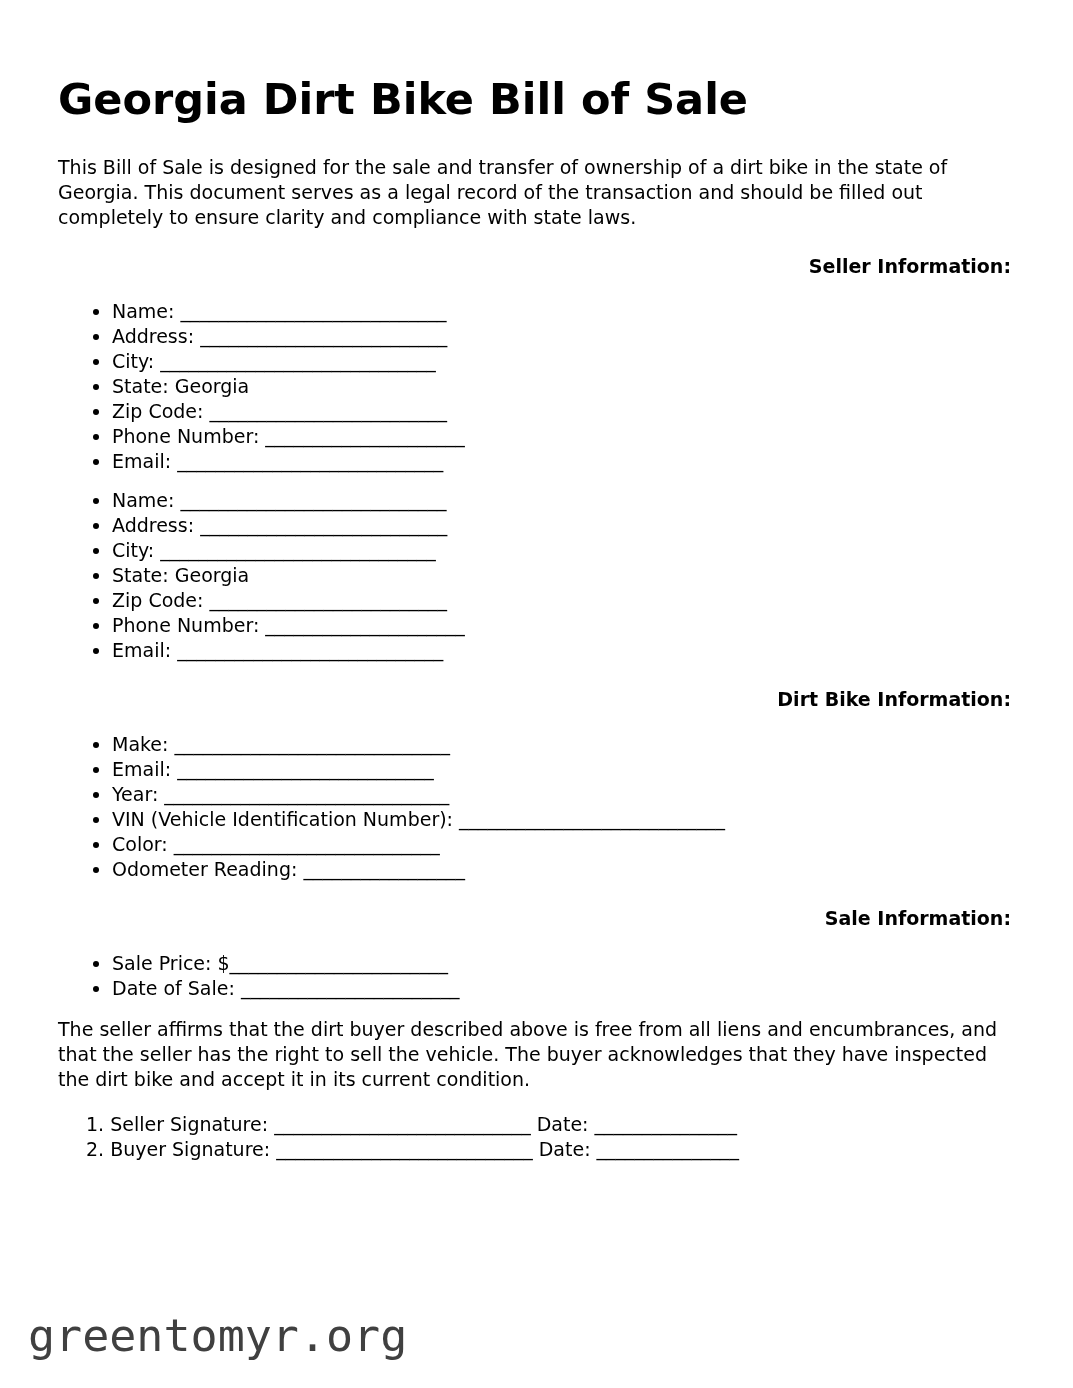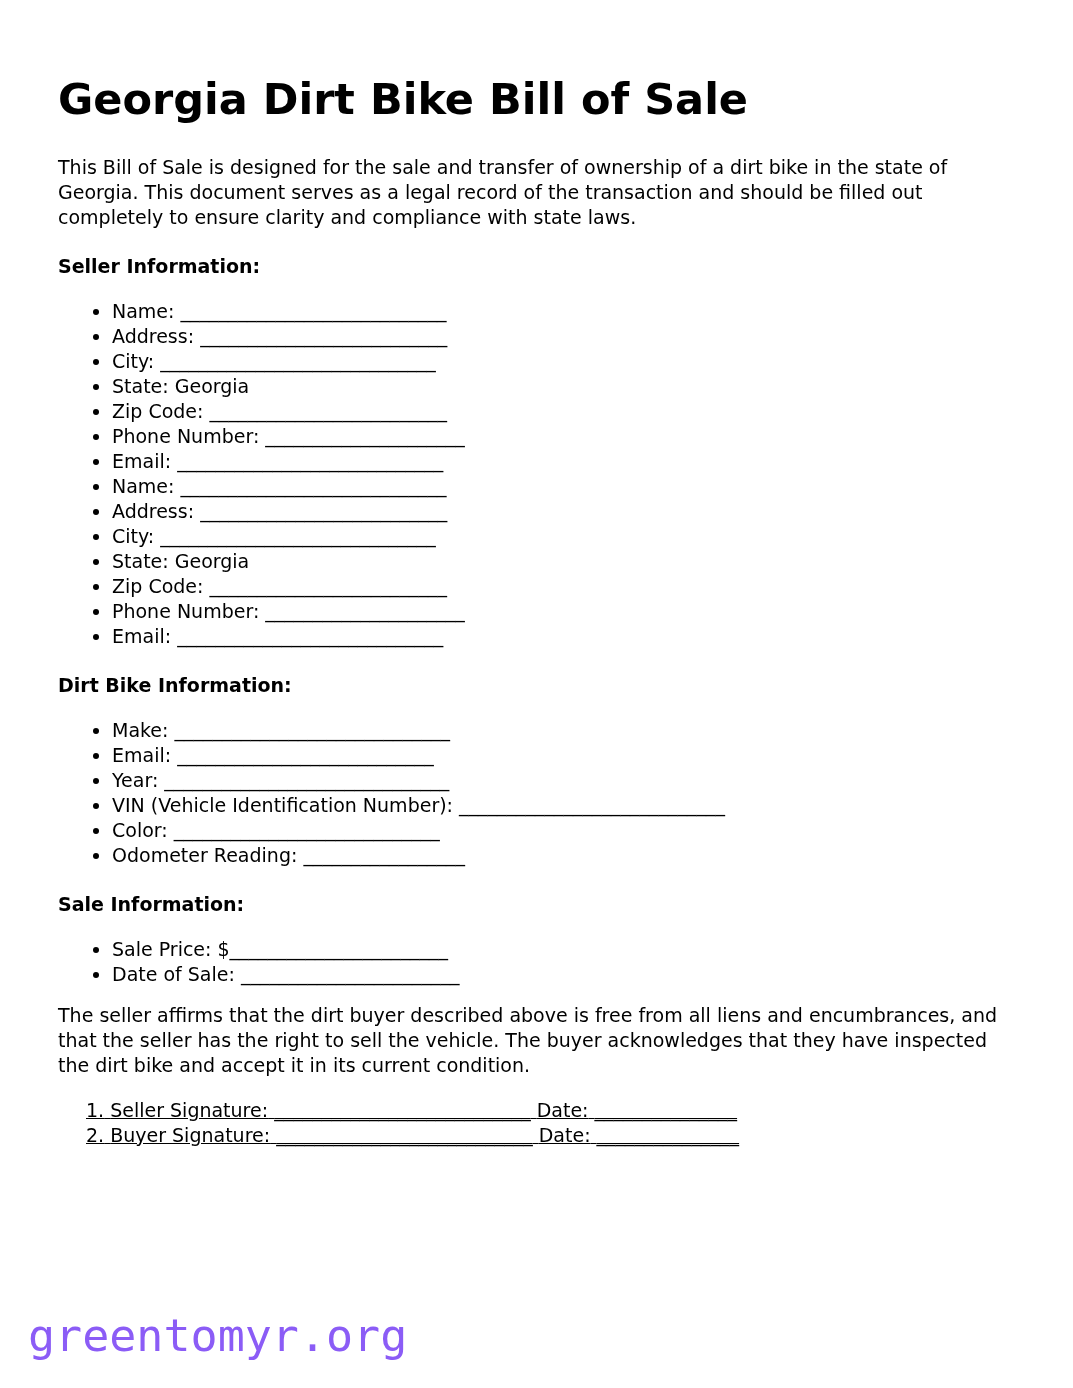--- a/index.html
+++ b/index.html
@@ -33,48 +33,48 @@
     letter-spacing: 0;
   }
   p.para {
     margin: 16px 0;
   }
   .section-heading {
     font-size: 19px;
     line-height: 25px;
     font-weight: bold;
     margin: 24px 0 20px 0;
+    text-align: right;
   }
   ul.field-list {
-    margin: 0 0 0 0;
+    margin: 14px 0 0 0;
     padding-left: 54px;
     list-style: disc;
   }
   ul.field-list li {
     margin: 0;
     padding: 0;
   }
   ol.sig-list {
     margin: 20px 0 0 0;
     padding-left: 28px;
     list-style: none;
-    text-decoration: underline;
   }
   ol.sig-list li {
     margin: 0;
   }
   .watermark {
     position: absolute;
     left: 28px;
     top: 1309px;
     z-index: 0;
     font-family: "DejaVu Sans Mono", monospace;
     font-size: 45px;
     line-height: 53px;
-    color: #8b5cf6;
+    color: #404040;
     white-space: nowrap;
   }
 </style>
 </head>
 <body>
 
 <div class="watermark">greentomyr.org</div>
 
 <div class="page">
 

